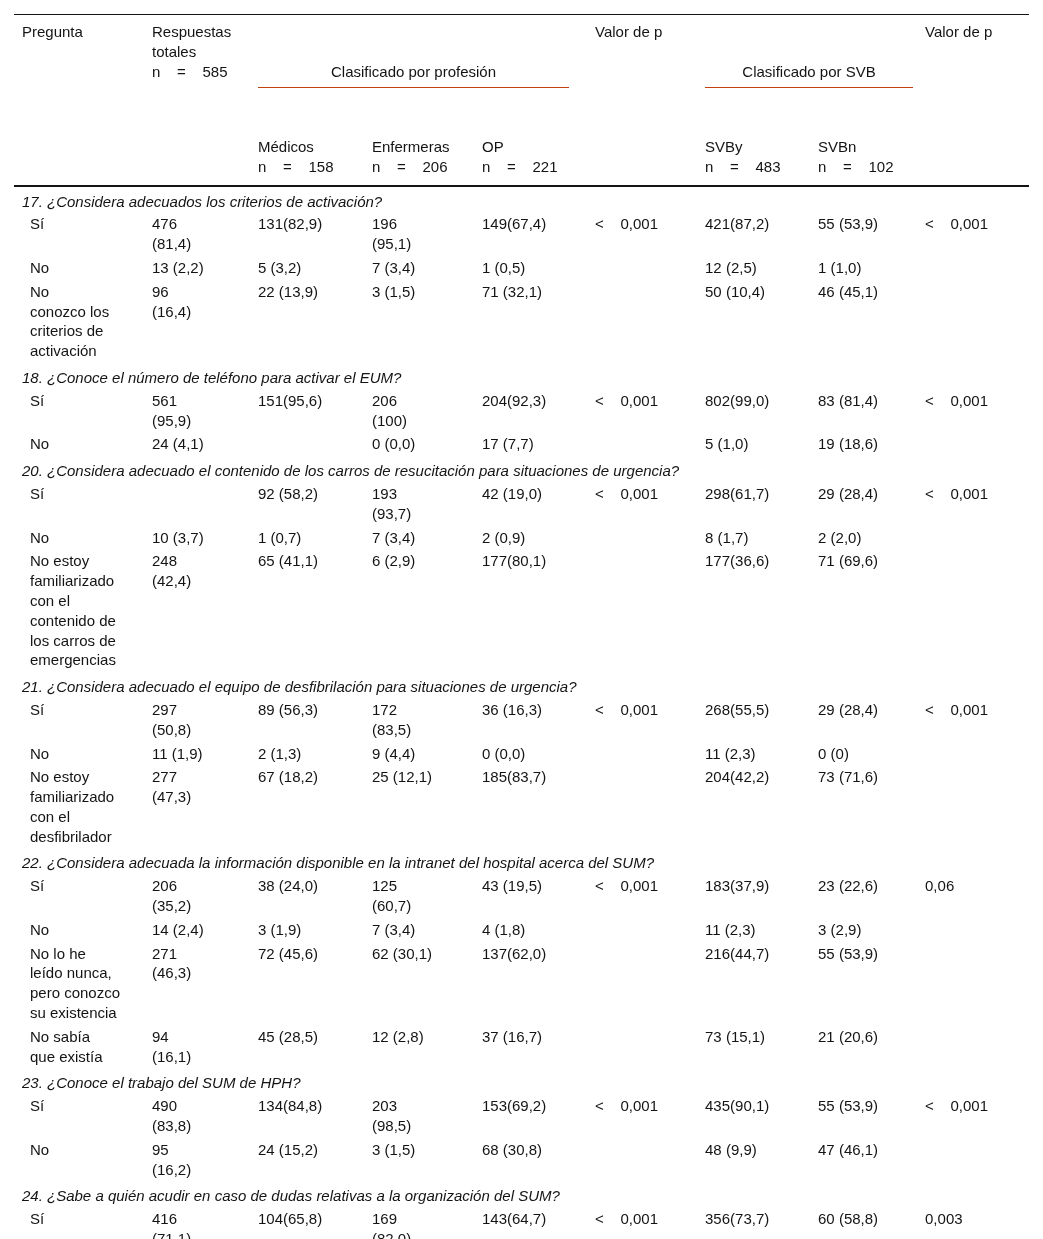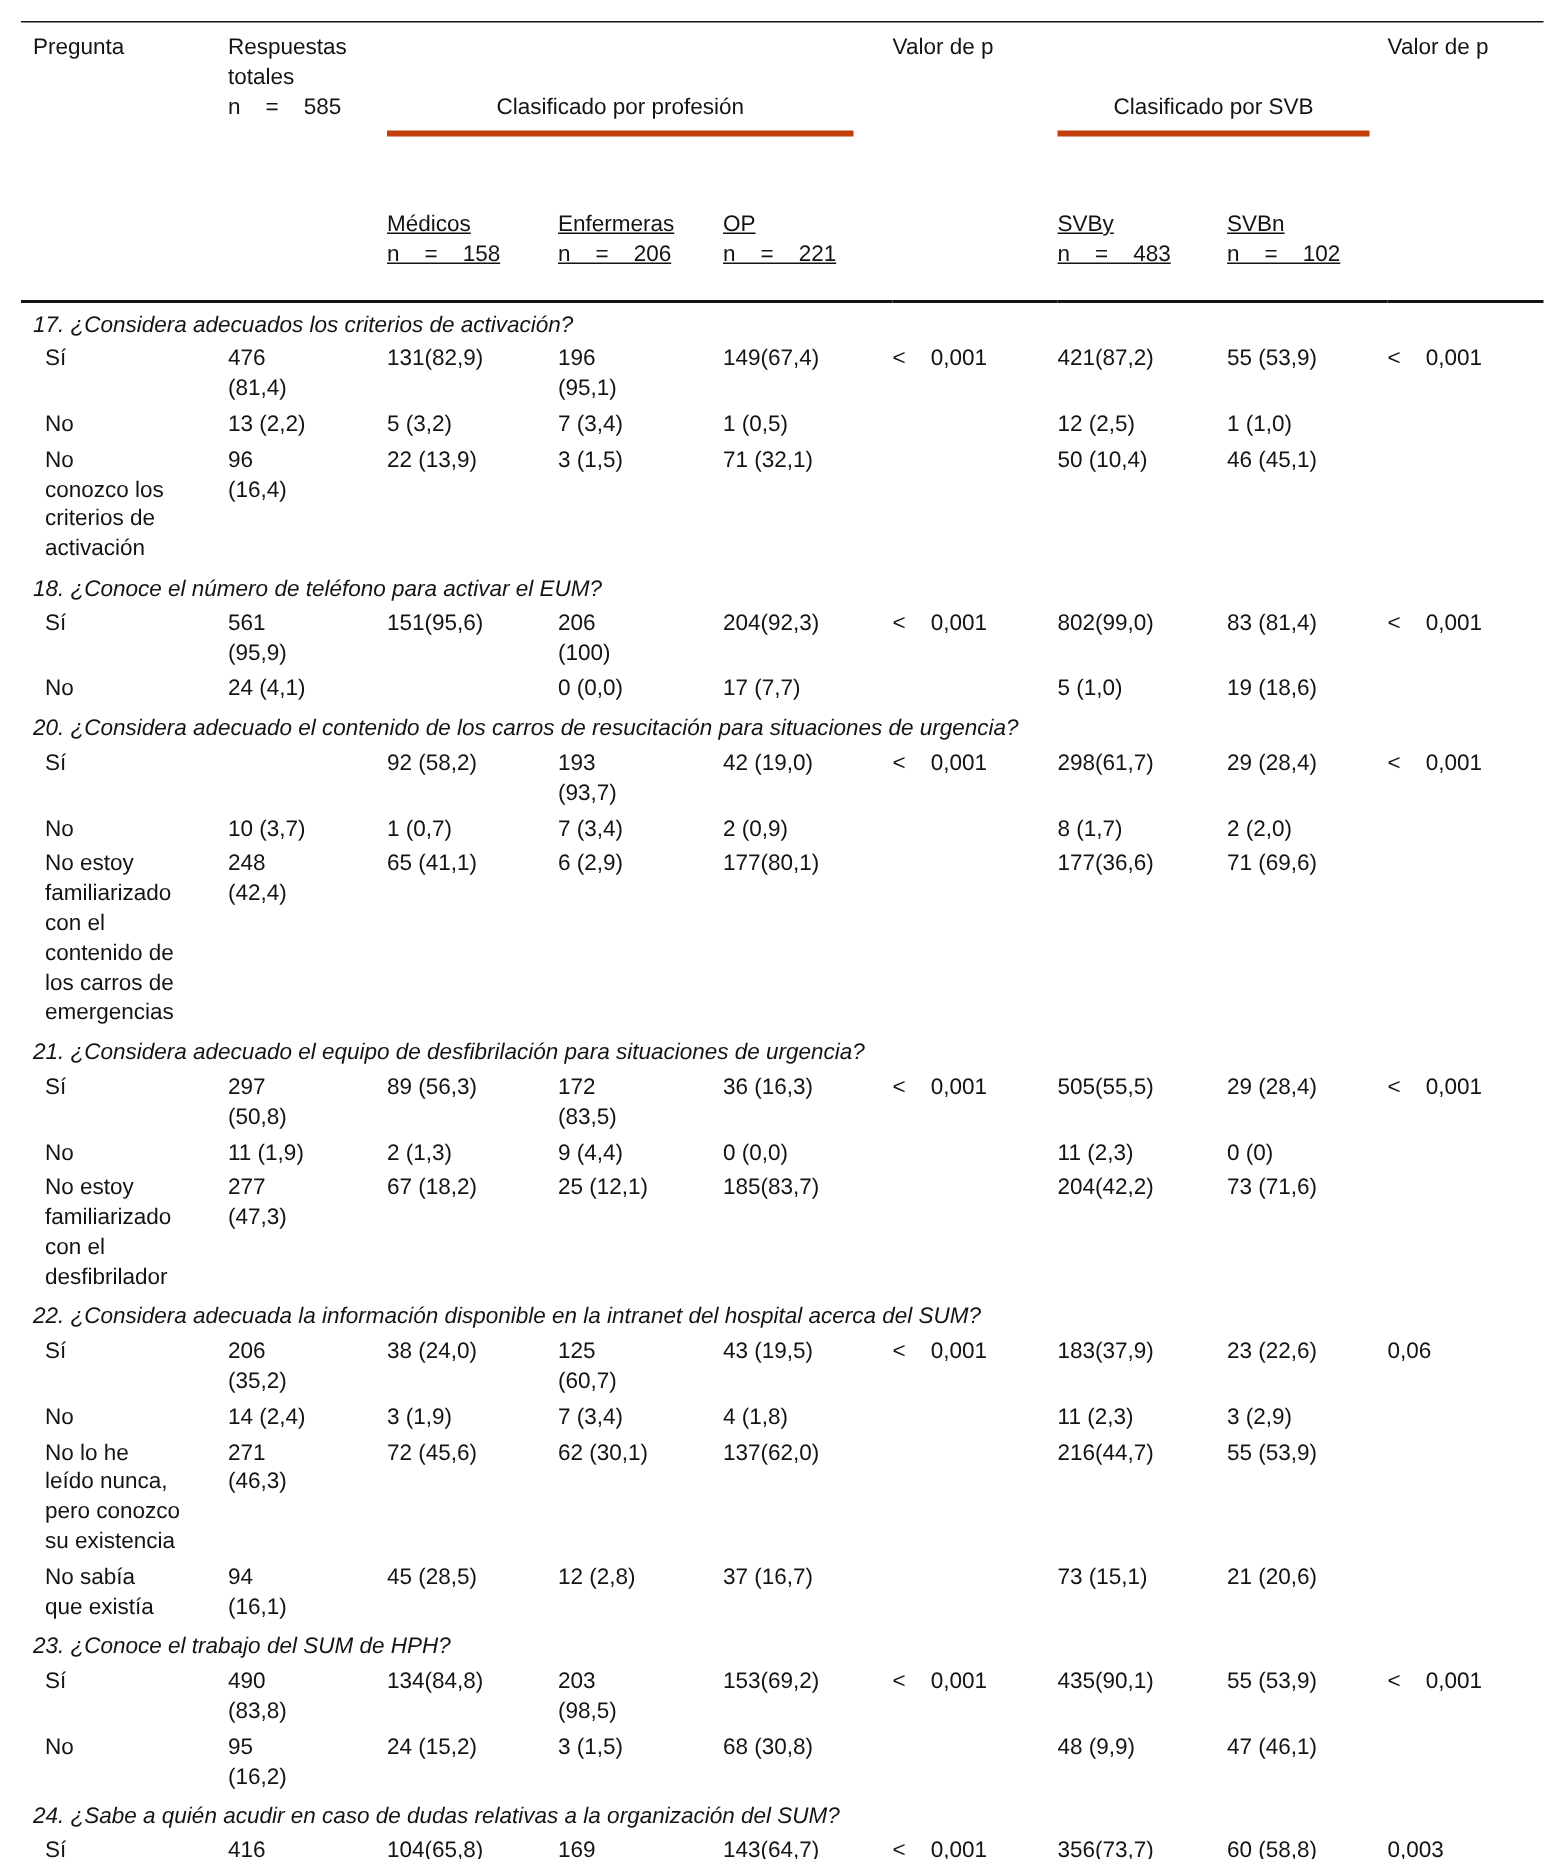--- a/index.html
+++ b/index.html
@@ -25,25 +25,25 @@
   th, td {
     white-space: pre-wrap;
     line-height: 1.32;
     text-align: left;
     vertical-align: top;
     font-weight: normal;
     padding: 0 4px 0 0;
   }
   thead { border-bottom: 2px solid #141414; }
   .h1 th { padding-top: 7px; }
-  .h2 th { padding-top: 9px; padding-bottom: 20px; text-decoration: underline; }
+  .h2 th { padding-top: 9px; padding-bottom: 8px; }
   th.group { padding: 7px 0 0 0; }
   .group-inner {
     text-align: center;
-    border-bottom: 4px solid #c2410c;
+    border-bottom: 1px solid #c2410c;
     padding-bottom: 6px;
   }
   .group-inner.prof { margin-right: 26px; }
   .group-inner.svb  { margin-right: 12px; }
   .th-first, .question { padding-left: 8px; }
   tbody td { padding-top: 2px; padding-bottom: 2px; }
   td.question { font-style: italic; padding-top: 5px; padding-bottom: 1px; margin-left: 29px; }
   td.answer-label { padding-left: 16px; }
 </style>
 </head>
@@ -209,21 +209,21 @@
           </tr>
           <tr>
             <td class="answer-label">Sí</td>
             <td class="value">297
 (50,8)</td>
             <td class="value">89 (56,3)</td>
             <td class="value">172
 (83,5)</td>
             <td class="value">36 (16,3)</td>
             <td class="value">&lt;    0,001</td>
-            <td class="value">505(55,5)</td>
+            <td class="value">268(55,5)</td>
             <td class="value">29 (28,4)</td>
             <td class="value">&lt;    0,001</td>
           </tr>
           <tr>
             <td class="answer-label">No</td>
             <td class="value">11 (1,9)</td>
             <td class="value">2 (1,3)</td>
             <td class="value">9 (4,4)</td>
             <td class="value">0 (0,0)</td>
             <td class="value"></td>

